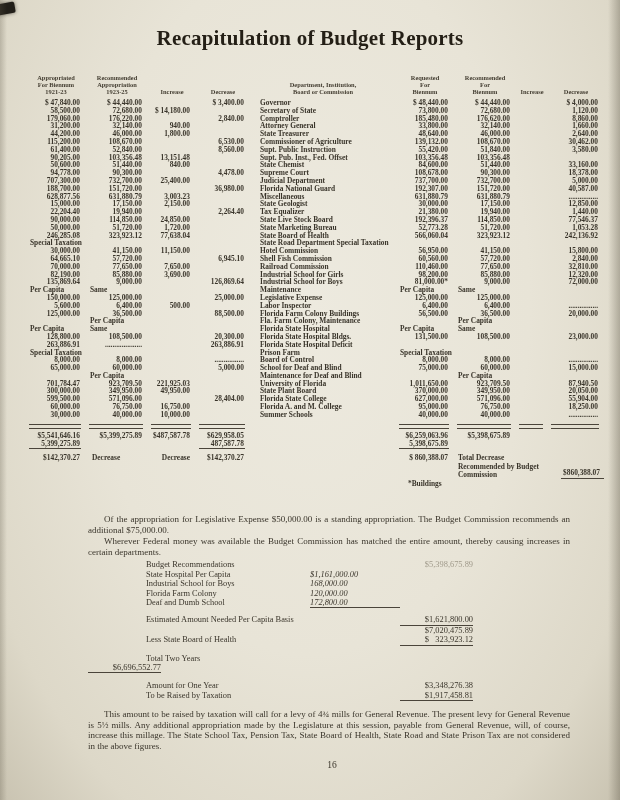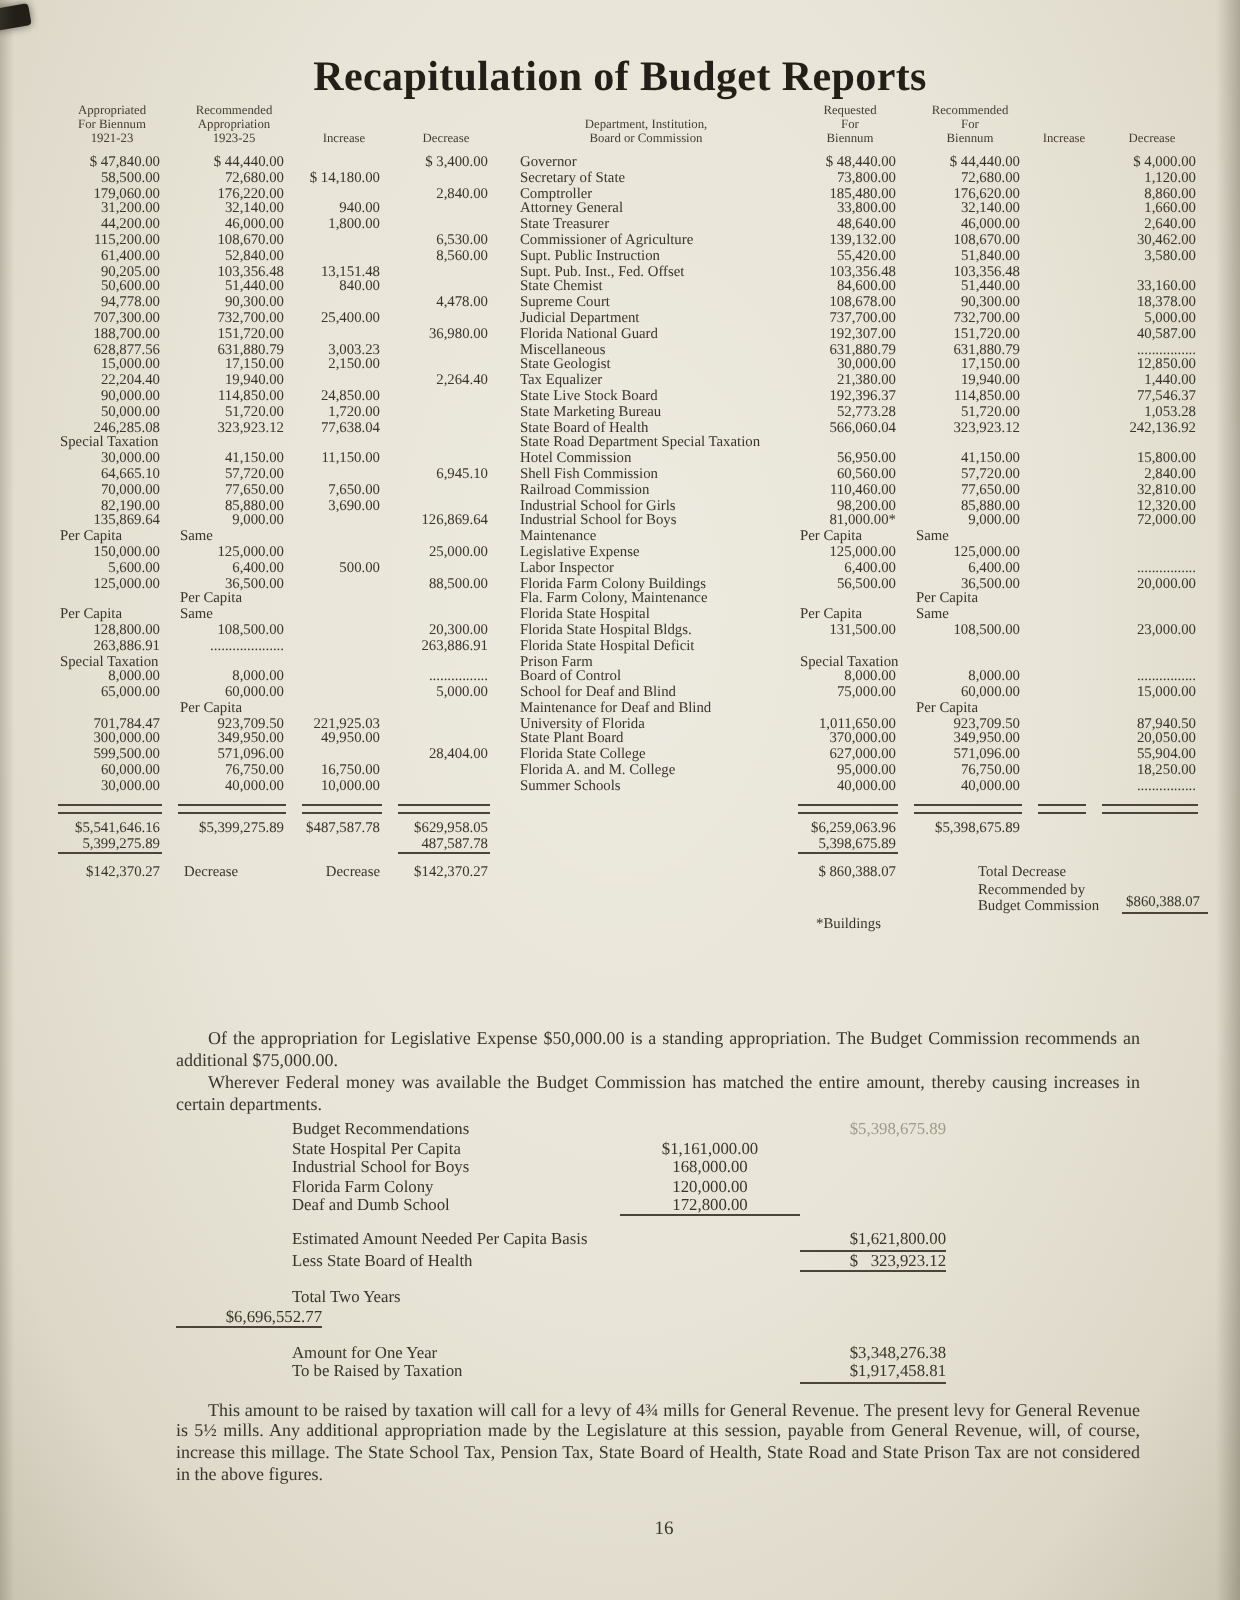--- a/index.html
+++ b/index.html
@@ -20,21 +20,21 @@
     background:#221f19;transform:rotate(-10deg);border-radius:2px;
     box-shadow:0 0 4px rgba(30,26,18,.6);}
 
   .title{
     position:absolute;top:26px;left:0;right:0;
     text-align:center;font-size:21px;font-weight:bold;color:#241f16;
     letter-spacing:.2px;
   }
 
   
-  .tbl{position:absolute;left:26px;top:52px;width:578px;}
+  .tbl{position:absolute;left:26px;top:74px;width:578px;font-weight:bold;}
   .grid, .trow{
     display:grid;
     grid-template-columns:60px 62px 48px 54px 146px 58px 62px 32px 56px;
   }
   .th{
     font-size:6.4px;line-height:7px;text-align:center;
     align-self:end;padding-bottom:4px;color:#443e32;
   }
   .td{
     font-size:7.4px;line-height:7.8px;height:7.8px;
@@ -43,33 +43,33 @@
   .td.c5{text-align:left;padding-left:10px;padding-right:0;}
   .td.la{text-align:left;padding-left:4px;}
   .num{font-size:7.4px;line-height:8.4px;white-space:pre;text-align:right;padding-right:6px;}
   .la2{font-size:7.4px;line-height:8.4px;text-align:left;padding-left:6px;}
   .g1{grid-column:1}.g2{grid-column:2}.g3{grid-column:3}.g4{grid-column:4}
   .g6{grid-column:6}.g7{grid-column:7}.g8{grid-column:8}.g9{grid-column:9}
   .g7s{grid-column:7/10;display:flex;align-items:flex-start;}
   .dbl{height:3px;border-top:1px solid #4a443a;border-bottom:1px solid #4a443a;margin:1px 5px 1px 3px;}
   .sgl{height:2px;border-top:1px solid #4a443a;margin:0 5px 0 3px;}
   .rule-row{margin-top:4px;margin-bottom:2px;}
-  .tdl{width:86px;font-size:7.4px;line-height:8.2px;padding-left:4px;margin-left:31px;}
+  .tdl{width:86px;font-size:7.4px;line-height:8.2px;padding-left:4px;}
   .tda{margin-left:auto;align-self:flex-end;font-size:7.4px;padding:0 4px 1px 2px;
        border-bottom:1px solid #4a443a;}
   .fn{font-size:7.4px;line-height:9px;text-align:left;padding-left:12px;}
 
   
   .notes{position:absolute;left:88px;top:514px;width:482px;font-size:9px;color:#3a352b;}
   .notes p{margin:0 0 1px 0;text-align:justify;text-indent:16px;line-height:10.6px;}
   .notes p.final{margin-top:8px;}
   #rec-list{margin-top:3px;font-size:8.4px;line-height:9.4px;}
   .rrow{display:flex;}
   .rlabel{width:222px;padding-left:58px;box-sizing:border-box;}
-  .rmid{width:90px;text-align:center;white-space:pre;}
+  .rmid{width:90px;text-align:left;white-space:pre;font-style:italic;}
   .rright{width:73px;text-align:right;white-space:pre;}
   .ru{border-bottom:1px solid #4a443a;}
   .faint{color:#a09a8b;}
 
   .pagenum{position:absolute;left:0;right:0;top:760px;text-align:center;
     font-size:9.5px;transform:translateX(22px);color:#3a352b;}
 </style>
 </head>
 <body>
 
@@ -536,20 +536,25 @@
           <span class="rlabel">Deaf and Dumb School</span>
           <span class="rmid ru">172,800.00</span>
           <span class="rright"></span>
         </div>
         <div class="rrow" style="margin-top: 7px;">
           <span class="rlabel">Estimated Amount Needed Per Capita Basis</span>
           <span class="rmid"></span>
           <span class="rright ru">$1,621,800.00</span>
         </div>
         <div class="rrow">
+          <span class="rlabel"></span>
+          <span class="rmid"></span>
+          <span class="rright">$7,020,475.89</span>
+        </div>
+        <div class="rrow">
           <span class="rlabel">Less State Board of Health</span>
           <span class="rmid"></span>
           <span class="rright ru">$   323,923.12</span>
         </div>
         <div class="rrow" style="margin-top: 8px; flex-direction: column;">
           <span class="rlabel">Total Two Years</span>
           <span class="rmid"></span>
           <span class="rright ru">$6,696,552.77</span>
         </div>
         <div class="rrow" style="margin-top: 8px;">

